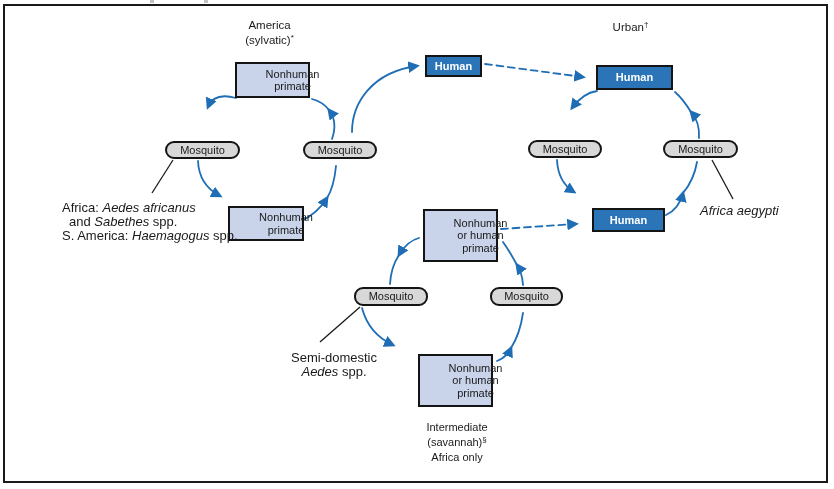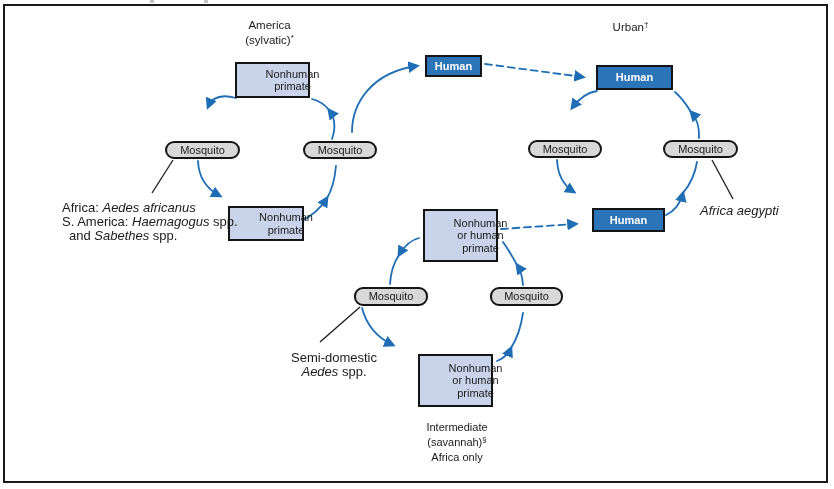--- a/index.html
+++ b/index.html
@@ -122,22 +122,22 @@
     </div>
   <div class="node mosquito" style="left:490px;top:287px;width:73px;height:19px;">
       <span>Mosquito</span>
     </div>
   <div class="node primate" style="left:418px;top:354px;width:75px;height:53px;">
       <span>Nonhuman or human primate</span>
     </div>
 
   <div class="ann" style="left:62px;top:201px;">
     <div><span>Africa: </span><i>Aedes africanus</i></div>
+    <div style="margin-left:7px;"><span>and </span><i>Sabethes</i><span> spp.</span></div>
     <div><span>S. America: </span><i>Haemagogus</i><span> spp.</span></div>
-    <div style="margin-left:7px;"><span>and </span><i>Sabethes</i><span> spp.</span></div>
   </div>
 
   <div class="ann" style="left:286px;top:351px;width:96px;text-align:center;">
     <div>Semi-domestic</div>
     <div><i>Aedes</i><span> spp.</span></div>
   </div>
 
   <div class="ann" style="left:700px;top:204px;">
     <i>Africa aegypti</i>
   </div>

